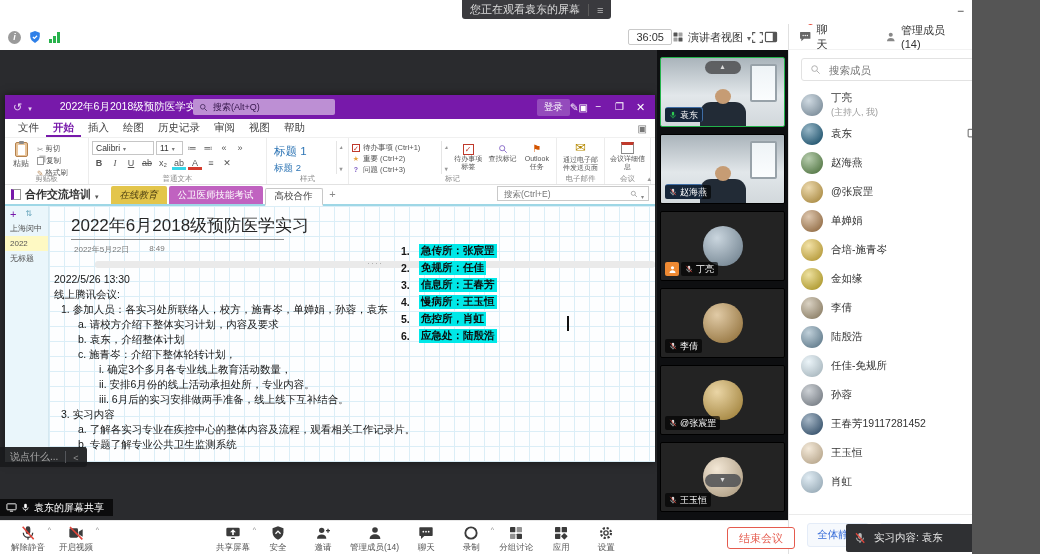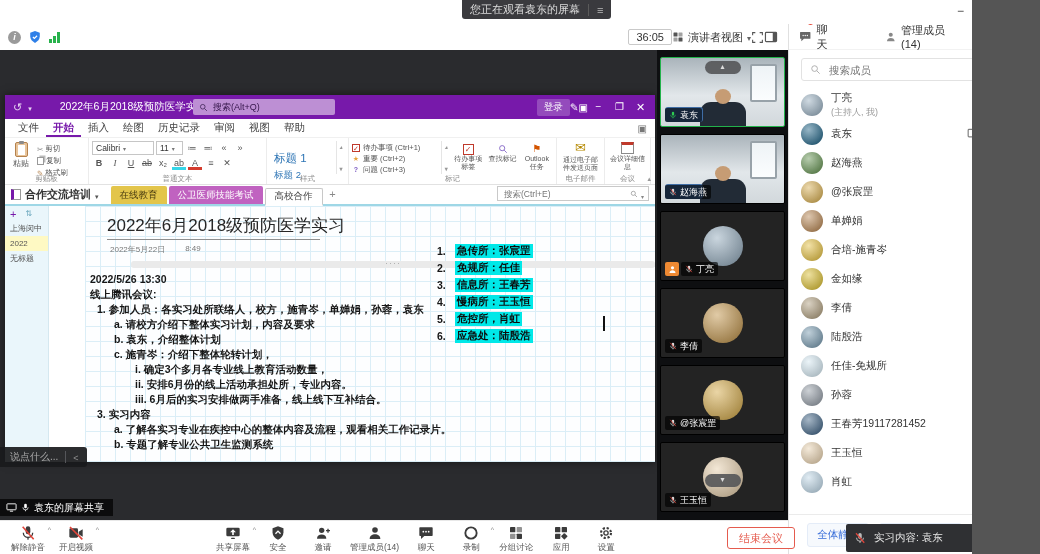--- a/index.html
+++ b/index.html
@@ -69,21 +69,21 @@
   .rbg-font{width:178px;}
   .frow{display:flex;align-items:center;gap:2px;margin-bottom:2px;}
   .fbox{border:1px solid #c6c6c6;height:14px;font-size:8.5px;color:#333;display:flex;align-items:center;padding:0 3px;gap:3px;}
   .fbox .cd::before{content:"▾";font-size:6px;color:#777;}
   .fgl{width:14px;height:13px;text-align:center;line-height:13px;color:#555;font-size:9px;}
   .fm-b{font-weight:bold;}.fm-i{font-style:italic;font-family:"Liberation Serif",serif;}
   .fm-u{text-decoration:underline;}.fm-s{text-decoration:line-through;}
   .chip-hl{border-bottom:3px solid #35d6e8;}.chip-fc{border-bottom:3px solid #d43c2e;}
   .rbg-styles{width:82px;display:flex;}
   .stylecol{flex:1;padding-left:4px;}
-  .st1{font-size:11.5px;color:#2e75b5;margin-top:10px;}
+  .st1{font-size:11.5px;color:#2e75b5;margin-top:3px;}
   .st2{font-size:9.5px;color:#2e75b5;margin-top:3px;}
   .scrollcol{width:9px;border-left:1px solid #e5e5e5;display:flex;flex-direction:column;align-items:center;justify-content:space-between;color:#999;font-size:6px;padding:2px 0;}
   .scrollcol i::before{content:"▴";} .scrollcol b::before{content:"▾";}
   .rbg-tags{width:208px;display:flex;gap:2px;}
   .taglist{width:92px;display:flex;flex-direction:column;gap:1px;padding-top:2px;}
   .tagrowi{display:flex;align-items:center;gap:3px;font-size:7.5px;white-space:nowrap;}
   .tg{width:8px;height:8px;line-height:8px;text-align:center;font-size:7px;}
   .tg-check{color:#c0392b;border:1px solid #c0392b;} .tg-check::before{content:"✓";}
   .tg-star{color:#e8a33d;} .tg-star::before{content:"★";}
   .tg-question{color:#7b5ac2;font-weight:bold;} .tg-question::before{content:"?";}
@@ -114,29 +114,29 @@
   
   .on-body{position:relative;height:256px;display:flex;}
   .pg-side{width:44px;background:#eaf6fb;border-right:1px solid #d5e8f0;font-size:8px;color:#555;}
   .ps-top{height:15px;display:flex;align-items:center;gap:9px;padding:0 5px;color:#7719aa;}
   .ps-plus::before{content:"+";font-size:11px;} .ps-sort{color:#6aa7bd;} .ps-sort::before{content:"⇅";}
   .ps-item{height:15px;line-height:15px;padding-left:5px;white-space:nowrap;overflow:hidden;cursor:pointer;}
   .ps-item.sel{background:#fef9c3;}
   .pg-page{flex:1;position:relative;overflow:hidden;
     background-color:#fdfeff;
     background-image:linear-gradient(#dbeef7 1px,transparent 1px),linear-gradient(90deg,#dbeef7 1px,transparent 1px);
-    background-size:15px 15px;margin-left:36px;}
+    background-size:15px 15px;}
   .doc-title{position:absolute;left:22px;top:8px;font-size:17px;color:#262626;white-space:nowrap;}
   .title-rule{position:absolute;left:22px;top:33px;width:213px;border-top:1.5px solid #8f8f8f;}
   .doc-date{position:absolute;left:25px;top:38px;font-size:8px;color:#777;display:flex;gap:20px;}
   .collapse-bar{position:absolute;left:46px;right:0;top:55px;height:7px;background:#eaeaea;border-radius:3px;color:#aaa;
     font-size:9px;line-height:4px;text-align:center;}
   .collapse-bar::before{content:"····";letter-spacing:1px;}
   .doc-body{position:absolute;left:5px;top:66px;right:260px;}
-  .dline{font-size:10.5px;font-weight:bold;color:#161616;line-height:15px;white-space:nowrap;}
+  .dline{font-size:10.5px;font-weight:normal;color:#161616;line-height:15px;white-space:nowrap;}
   .ind-0{padding-left:0;} .ind-1{padding-left:7px;} .ind-2{padding-left:24px;} .ind-3{padding-left:45px;}
   .hl-block{position:absolute;left:352px;top:36px;}
   .hl-row{display:flex;align-items:center;height:17px;}
   .hl-num{width:18px;font-size:10.5px;font-weight:bold;color:#161616;}
   .hl-text{background:#00e8e8;color:#0c0c0c;font-size:10.5px;font-weight:bold;padding:0 2px;white-space:nowrap;}
   .caret-line{position:absolute;left:518px;top:110px;width:1.5px;height:15px;background:#111;}
 
   
   .chat-pill{position:absolute;left:0;top:447px;height:20px;background:rgba(25,26,28,.92);color:#a9a9a9;
     display:flex;align-items:center;gap:7px;padding:0 8px 0 10px;font-size:10px;border-radius:0 3px 3px 0;z-index:8;}
@@ -510,21 +510,21 @@
     </div>
 
     <div class="on-books">
       <span class="nb-name">
         <span class="nb-book"></span>
         <span>合作交流培训</span>
         <span class="nb-caret"></span>
       </span>
       <span style="display:flex;align-items:flex-end;gap:2px;">
 
-          <span class="sec-tab" style="background-color: rgb(227, 197, 75); color: rgb(74, 60, 16);">在线教育</span>
+          <span class="sec-tab" style="background-color: rgb(227, 197, 75); color: rgb(74, 60, 16); font-style: italic;">在线教育</span>
 
           <span class="sec-tab" style="background-color: rgb(192, 98, 192); color: rgb(255, 255, 255);">公卫医师技能考试</span>
 
           <span class="sec-tab sel" style="background-color: rgb(255, 255, 255); color: rgb(68, 68, 68);">高校合作</span>
         </span>
       <span class="sec-add"></span>
       <span class="sec-search">
         <input placeholder="搜索(Ctrl+E)" style="">
         <svg class="ic" width="8" height="8" style="color:#888">
             <use href="#s-search"></use>

